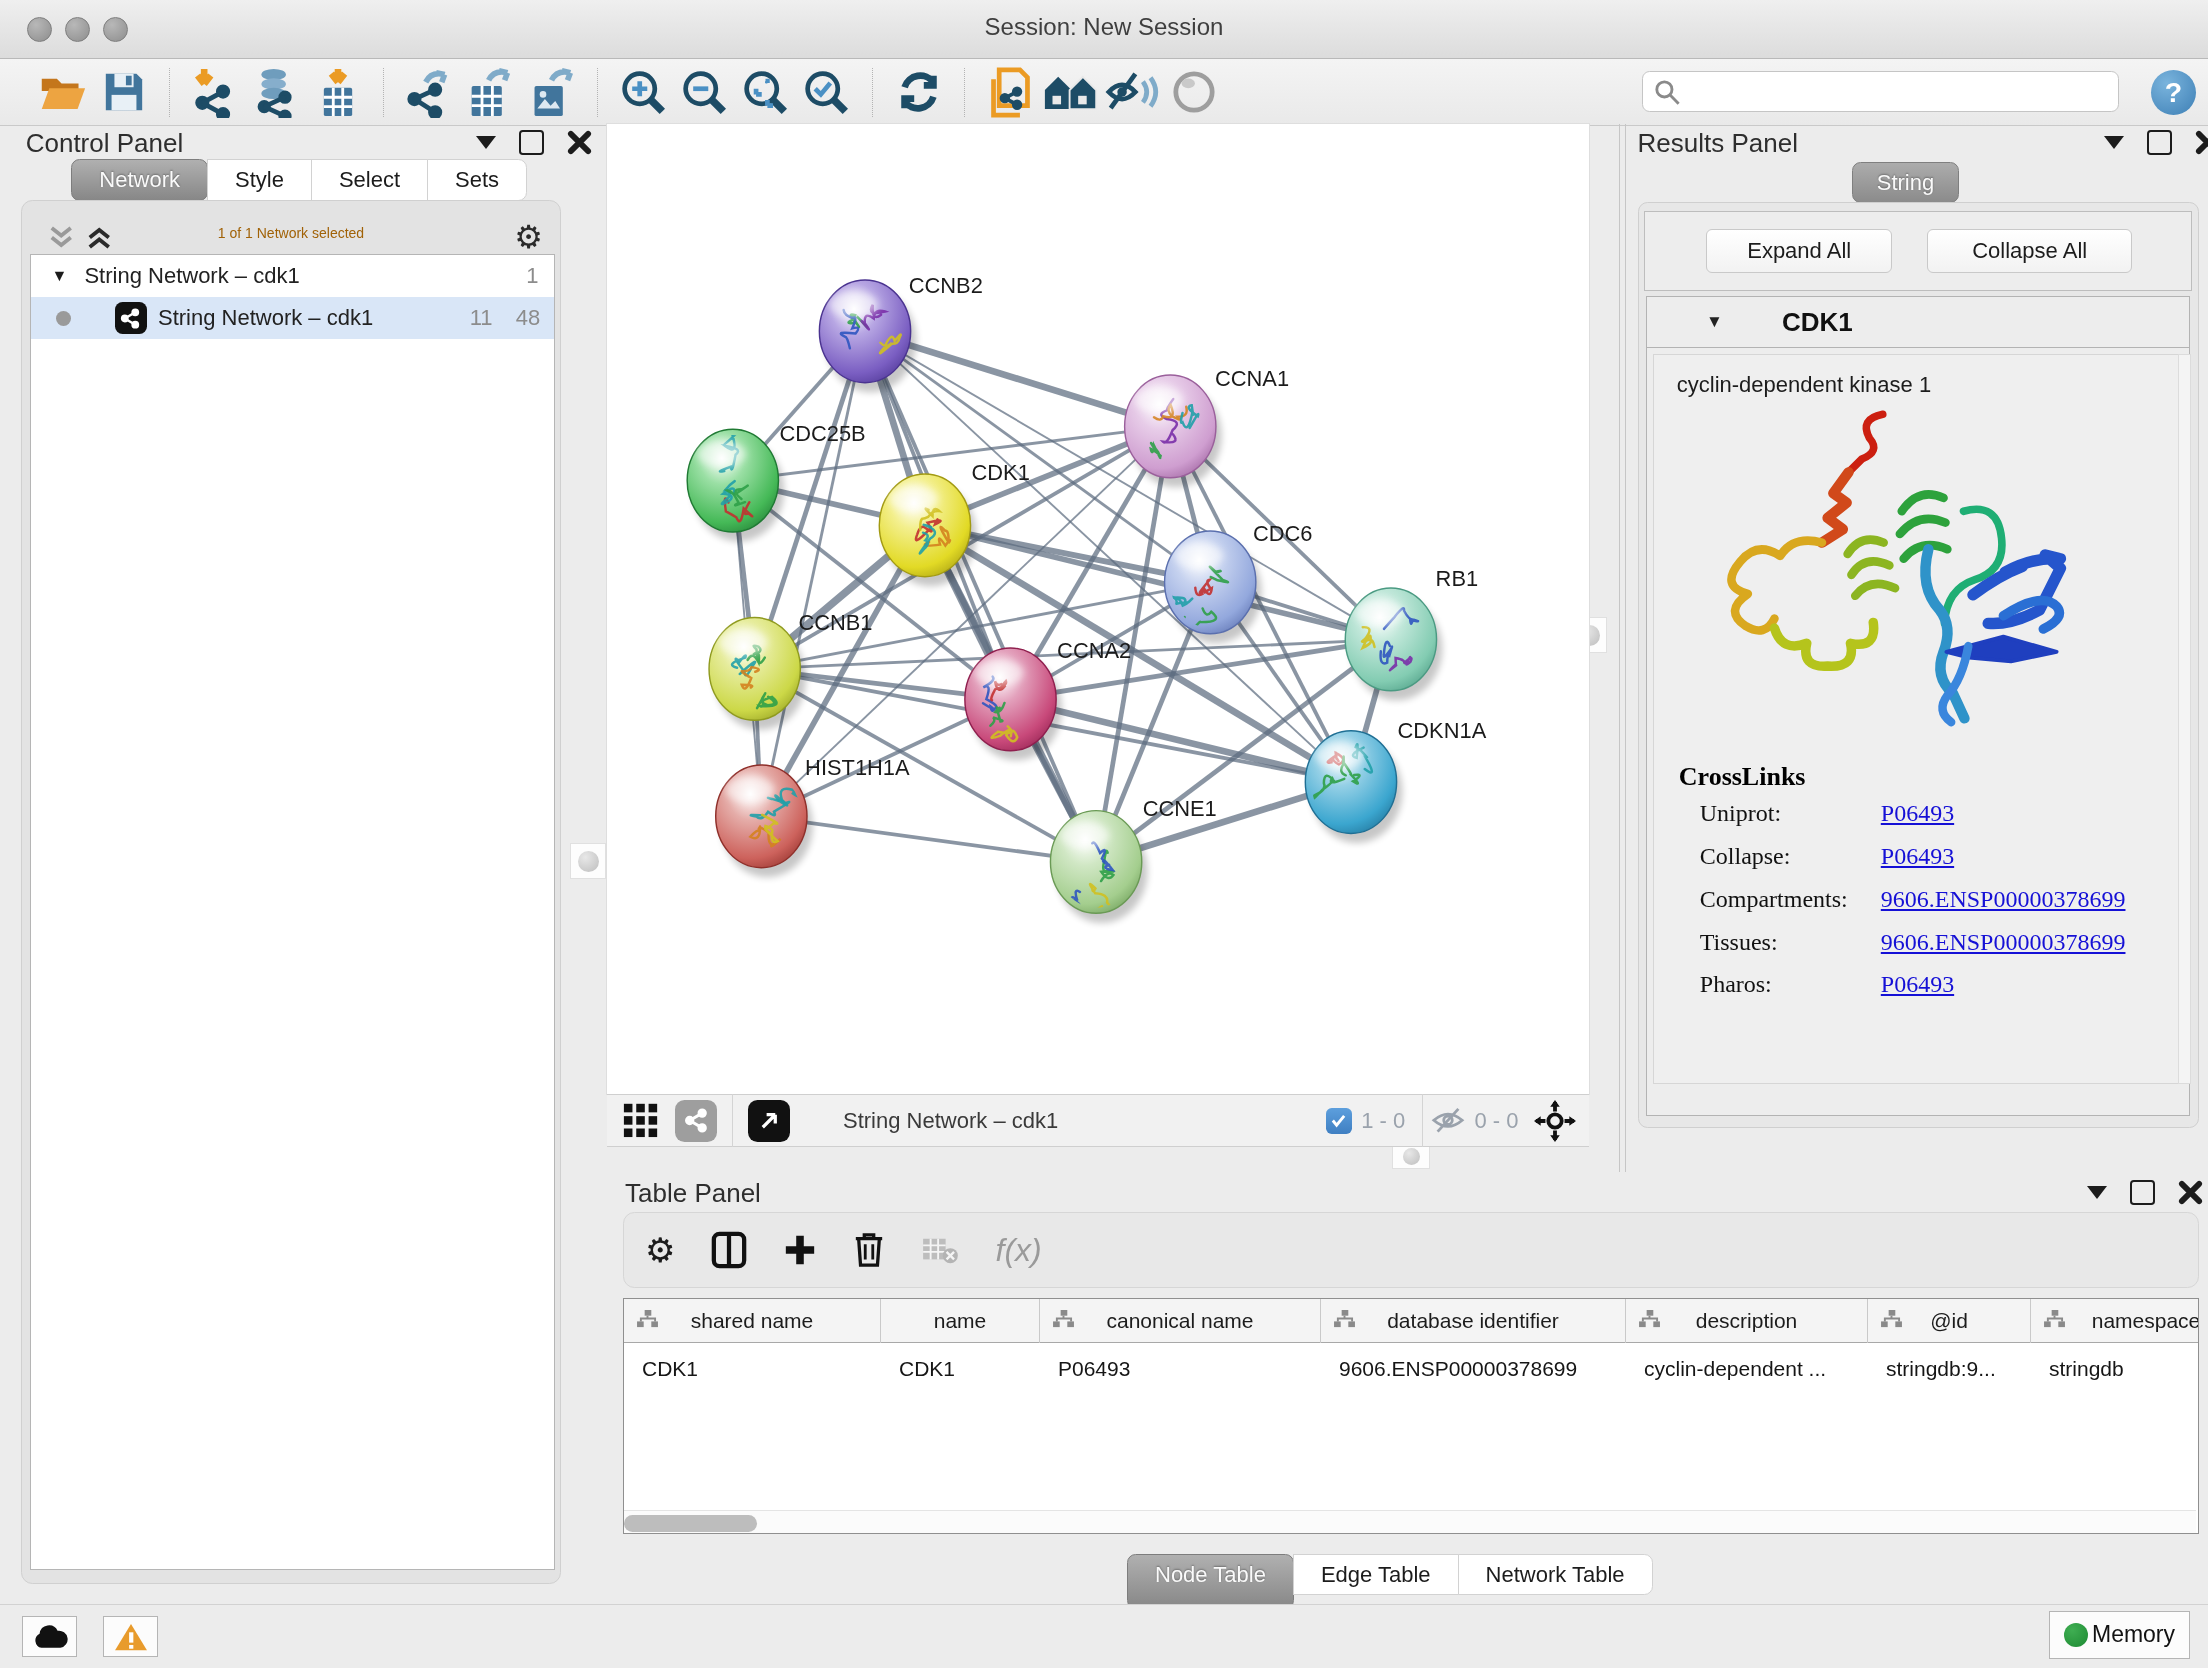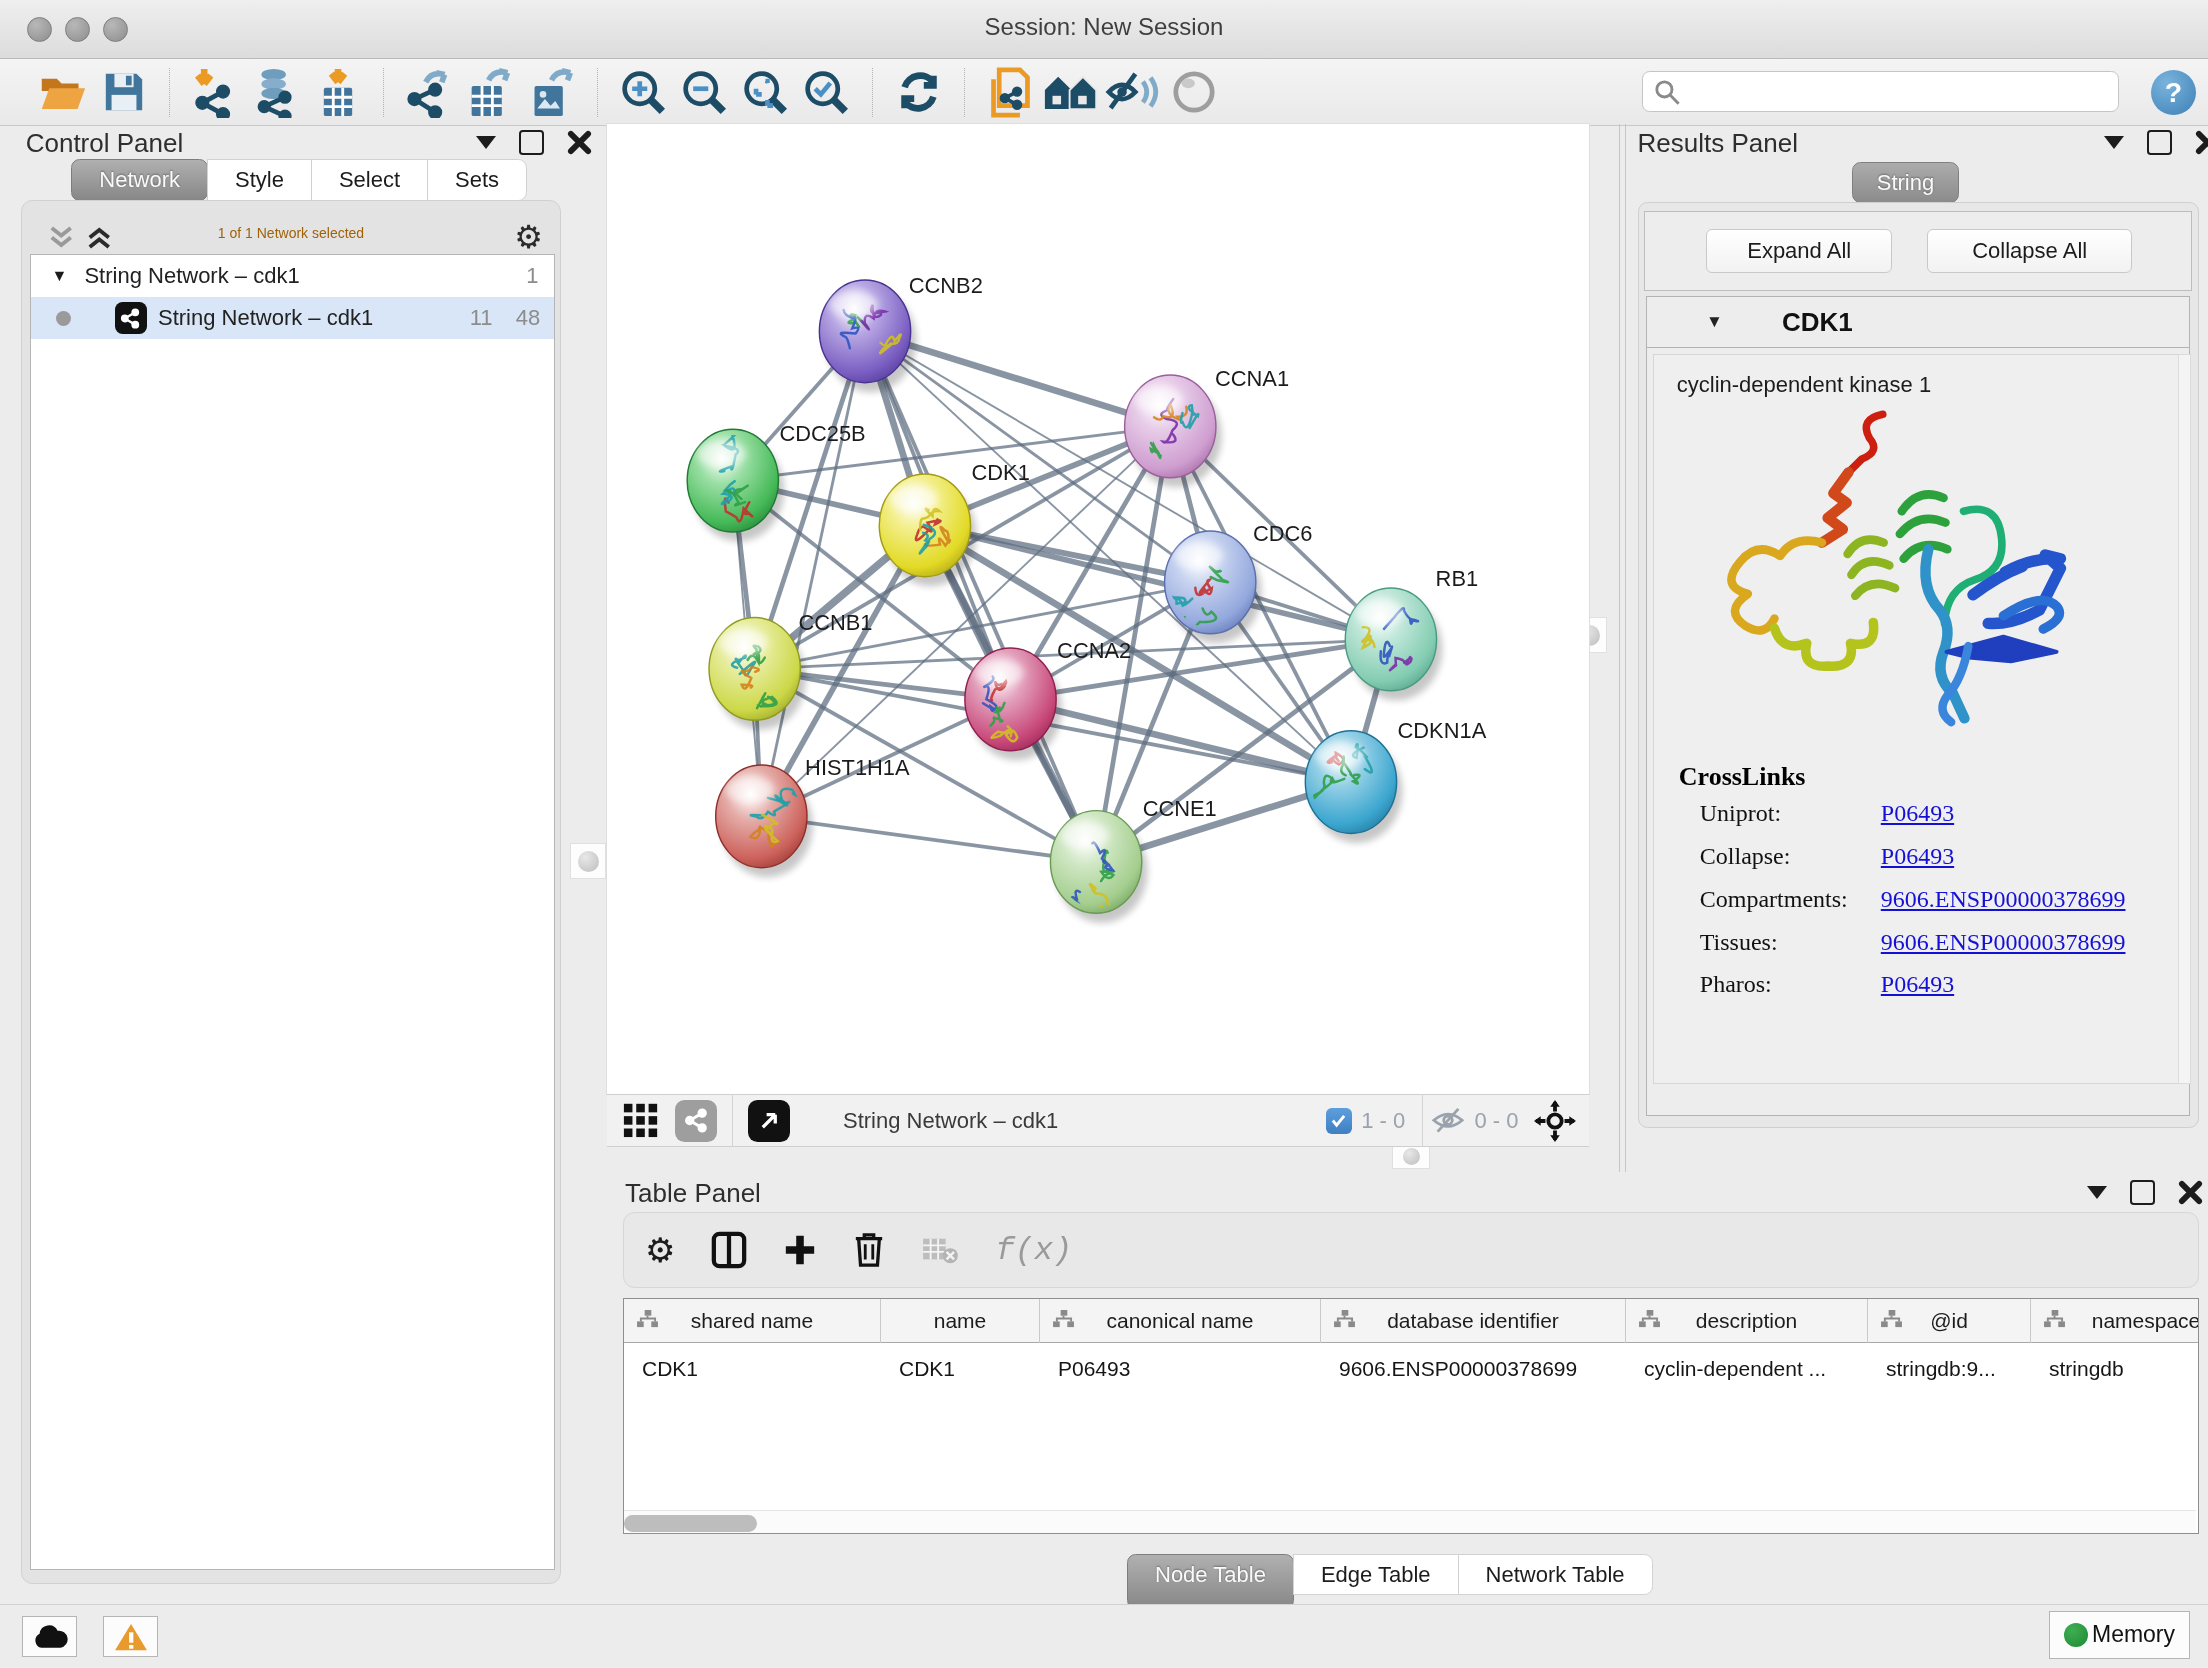--- a/index.html
+++ b/index.html
@@ -777,21 +777,21 @@
       <path d="M3 8 h28 M12 8 v-4 h10 v4" stroke="#111" stroke-width="3.5" fill="none"></path>
       <path d="M6 8 l2 28 h18 l2 -28" stroke="#111" stroke-width="3.5" fill="none"></path>
       <path d="M13 14 v16 M21 14 v16" stroke="#111" stroke-width="3"></path>
     </svg>
     <svg width="38" height="30" viewBox="0 0 40 32" style="opacity:.55">
       <rect x="2" y="4" width="24" height="22" fill="#9a9a9a"></rect>
       <path d="M2 11 h24 M2 18 h24 M10 4 v22 M18 4 v22" stroke="#fff" stroke-width="2"></path>
       <circle cx="31" cy="22" r="8" fill="#8a8a8a"></circle>
         <path d="M27 18 l8 8 M35 18 l-8 8" stroke="#fff" stroke-width="2.5"></path>
     </svg>
-    <span style="font-family:Liberation Mono, monospace;font-style:italic;font-size:32px;color:#9a9a9a">f(x)</span>
+    <span style="font-family:Liberation Sans, sans-serif;font-style:italic;font-size:32px;color:#9a9a9a">f(x)</span>
   </div>
 
   <div class="tp-table">
     <div class="tp-header">
       <div class="th-cell" style="width:257px">
         <svg class="th-icon" width="21" height="19" viewBox="0 0 22 20">
             <g fill="#8a8a8a">
               <rect x="8" y="0" width="7" height="6"></rect>
               <rect x="0" y="12" width="7" height="6"></rect>
               <rect x="15" y="12" width="7" height="6"></rect>

